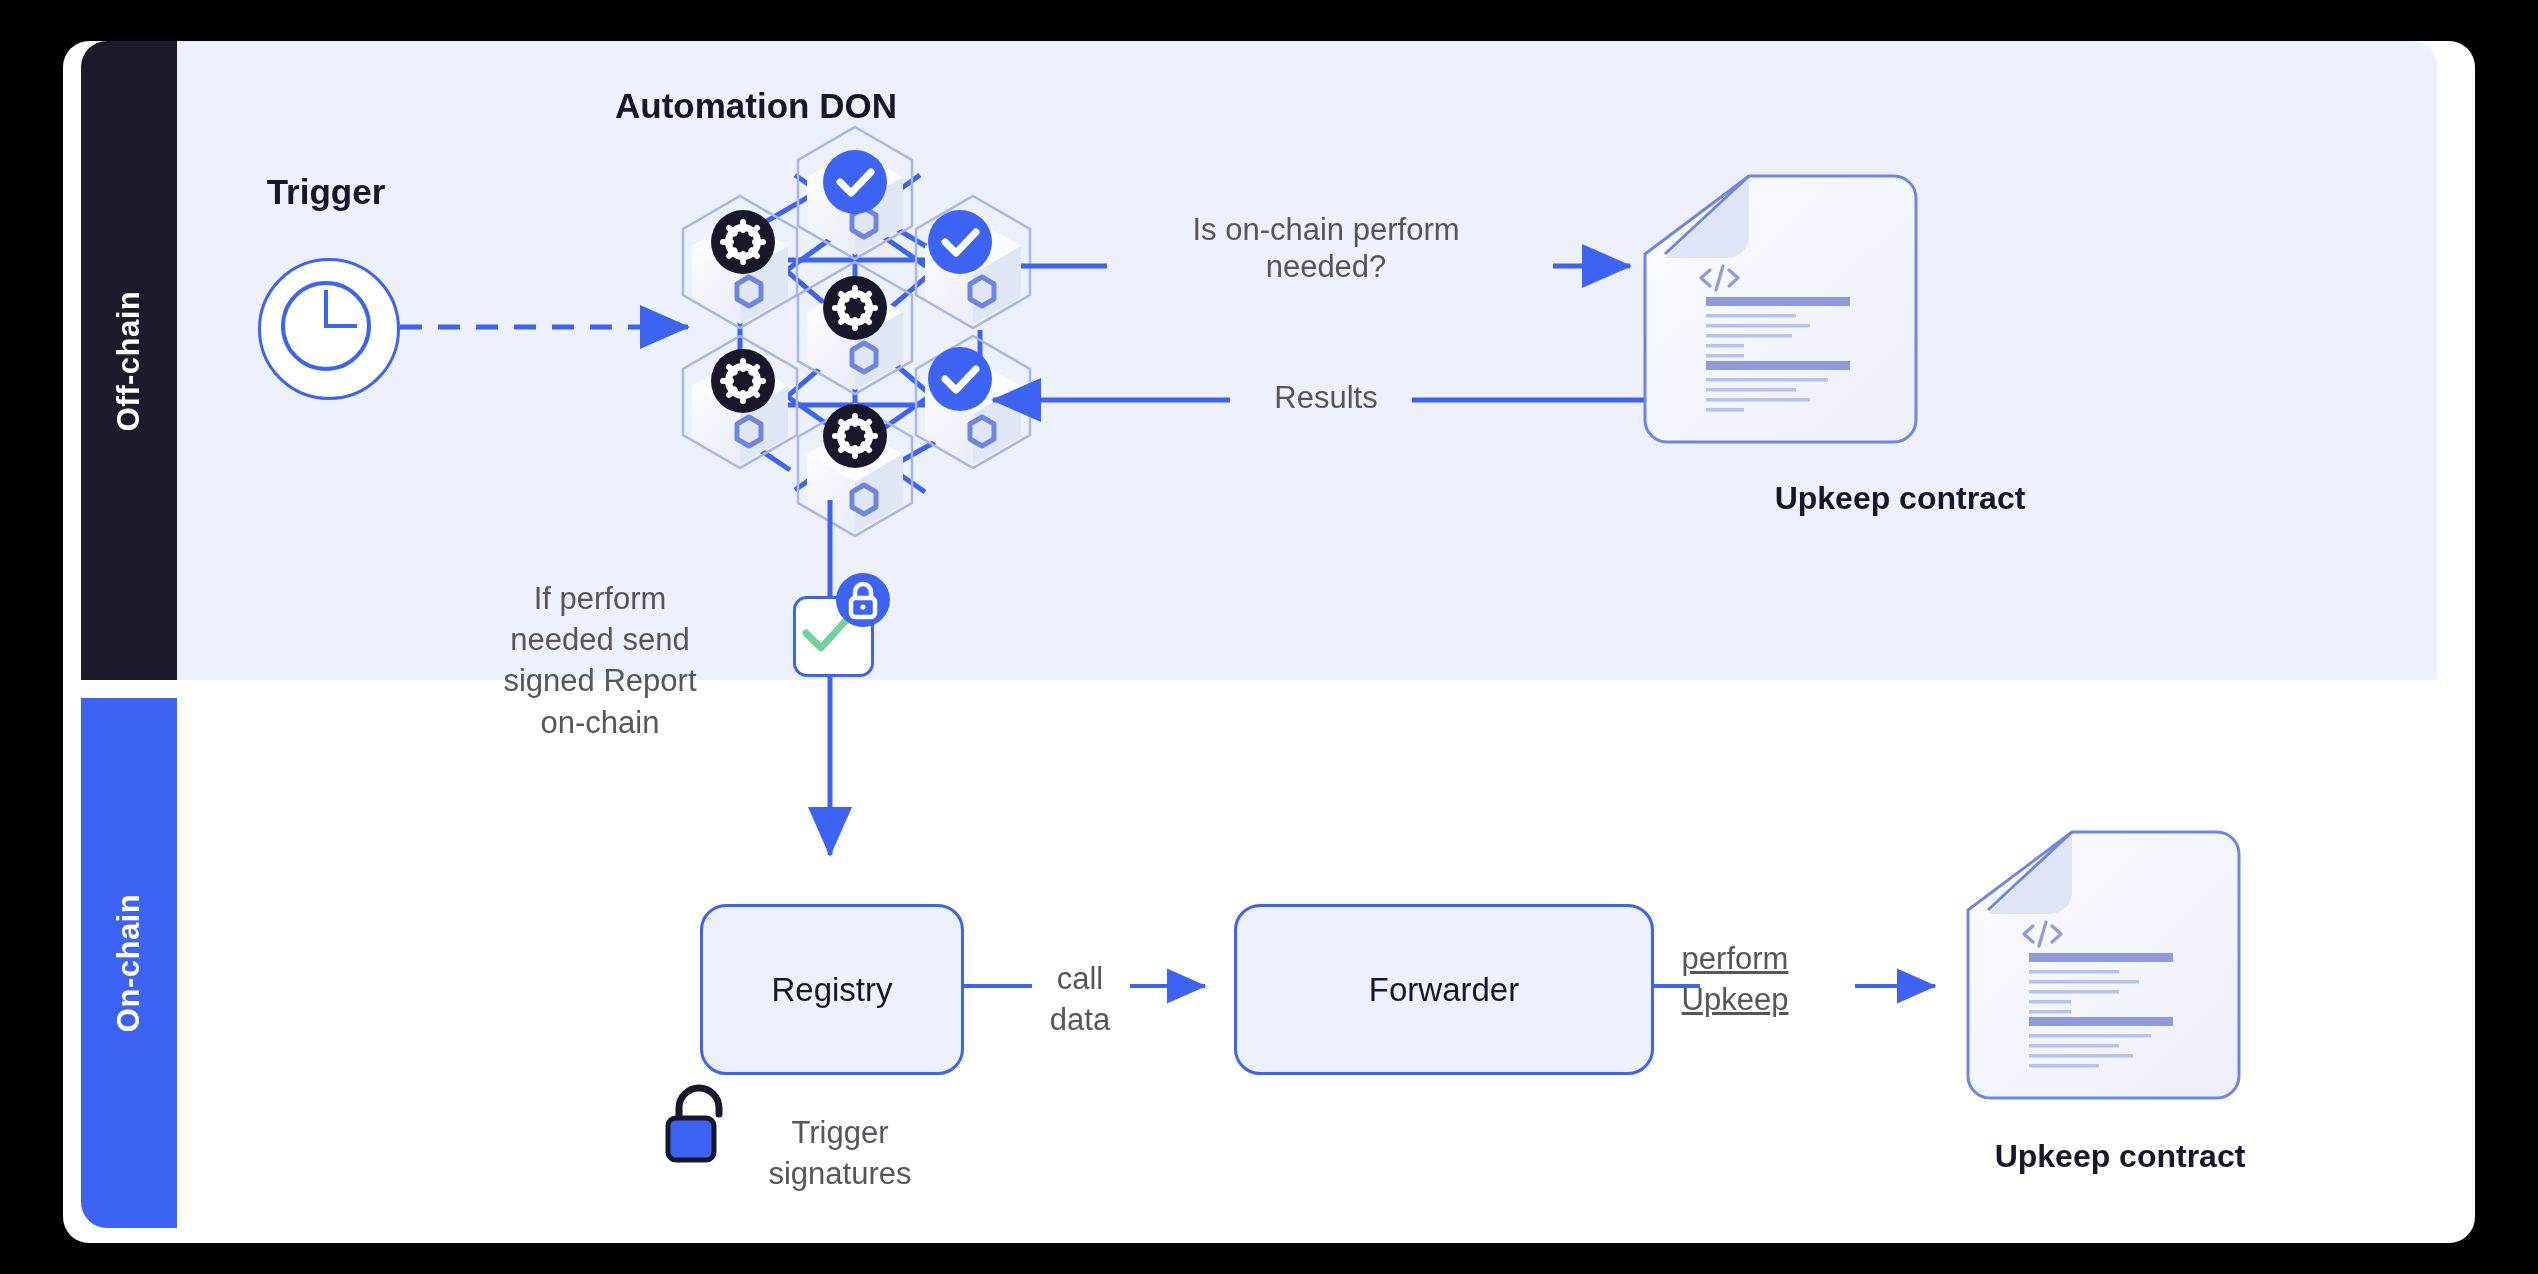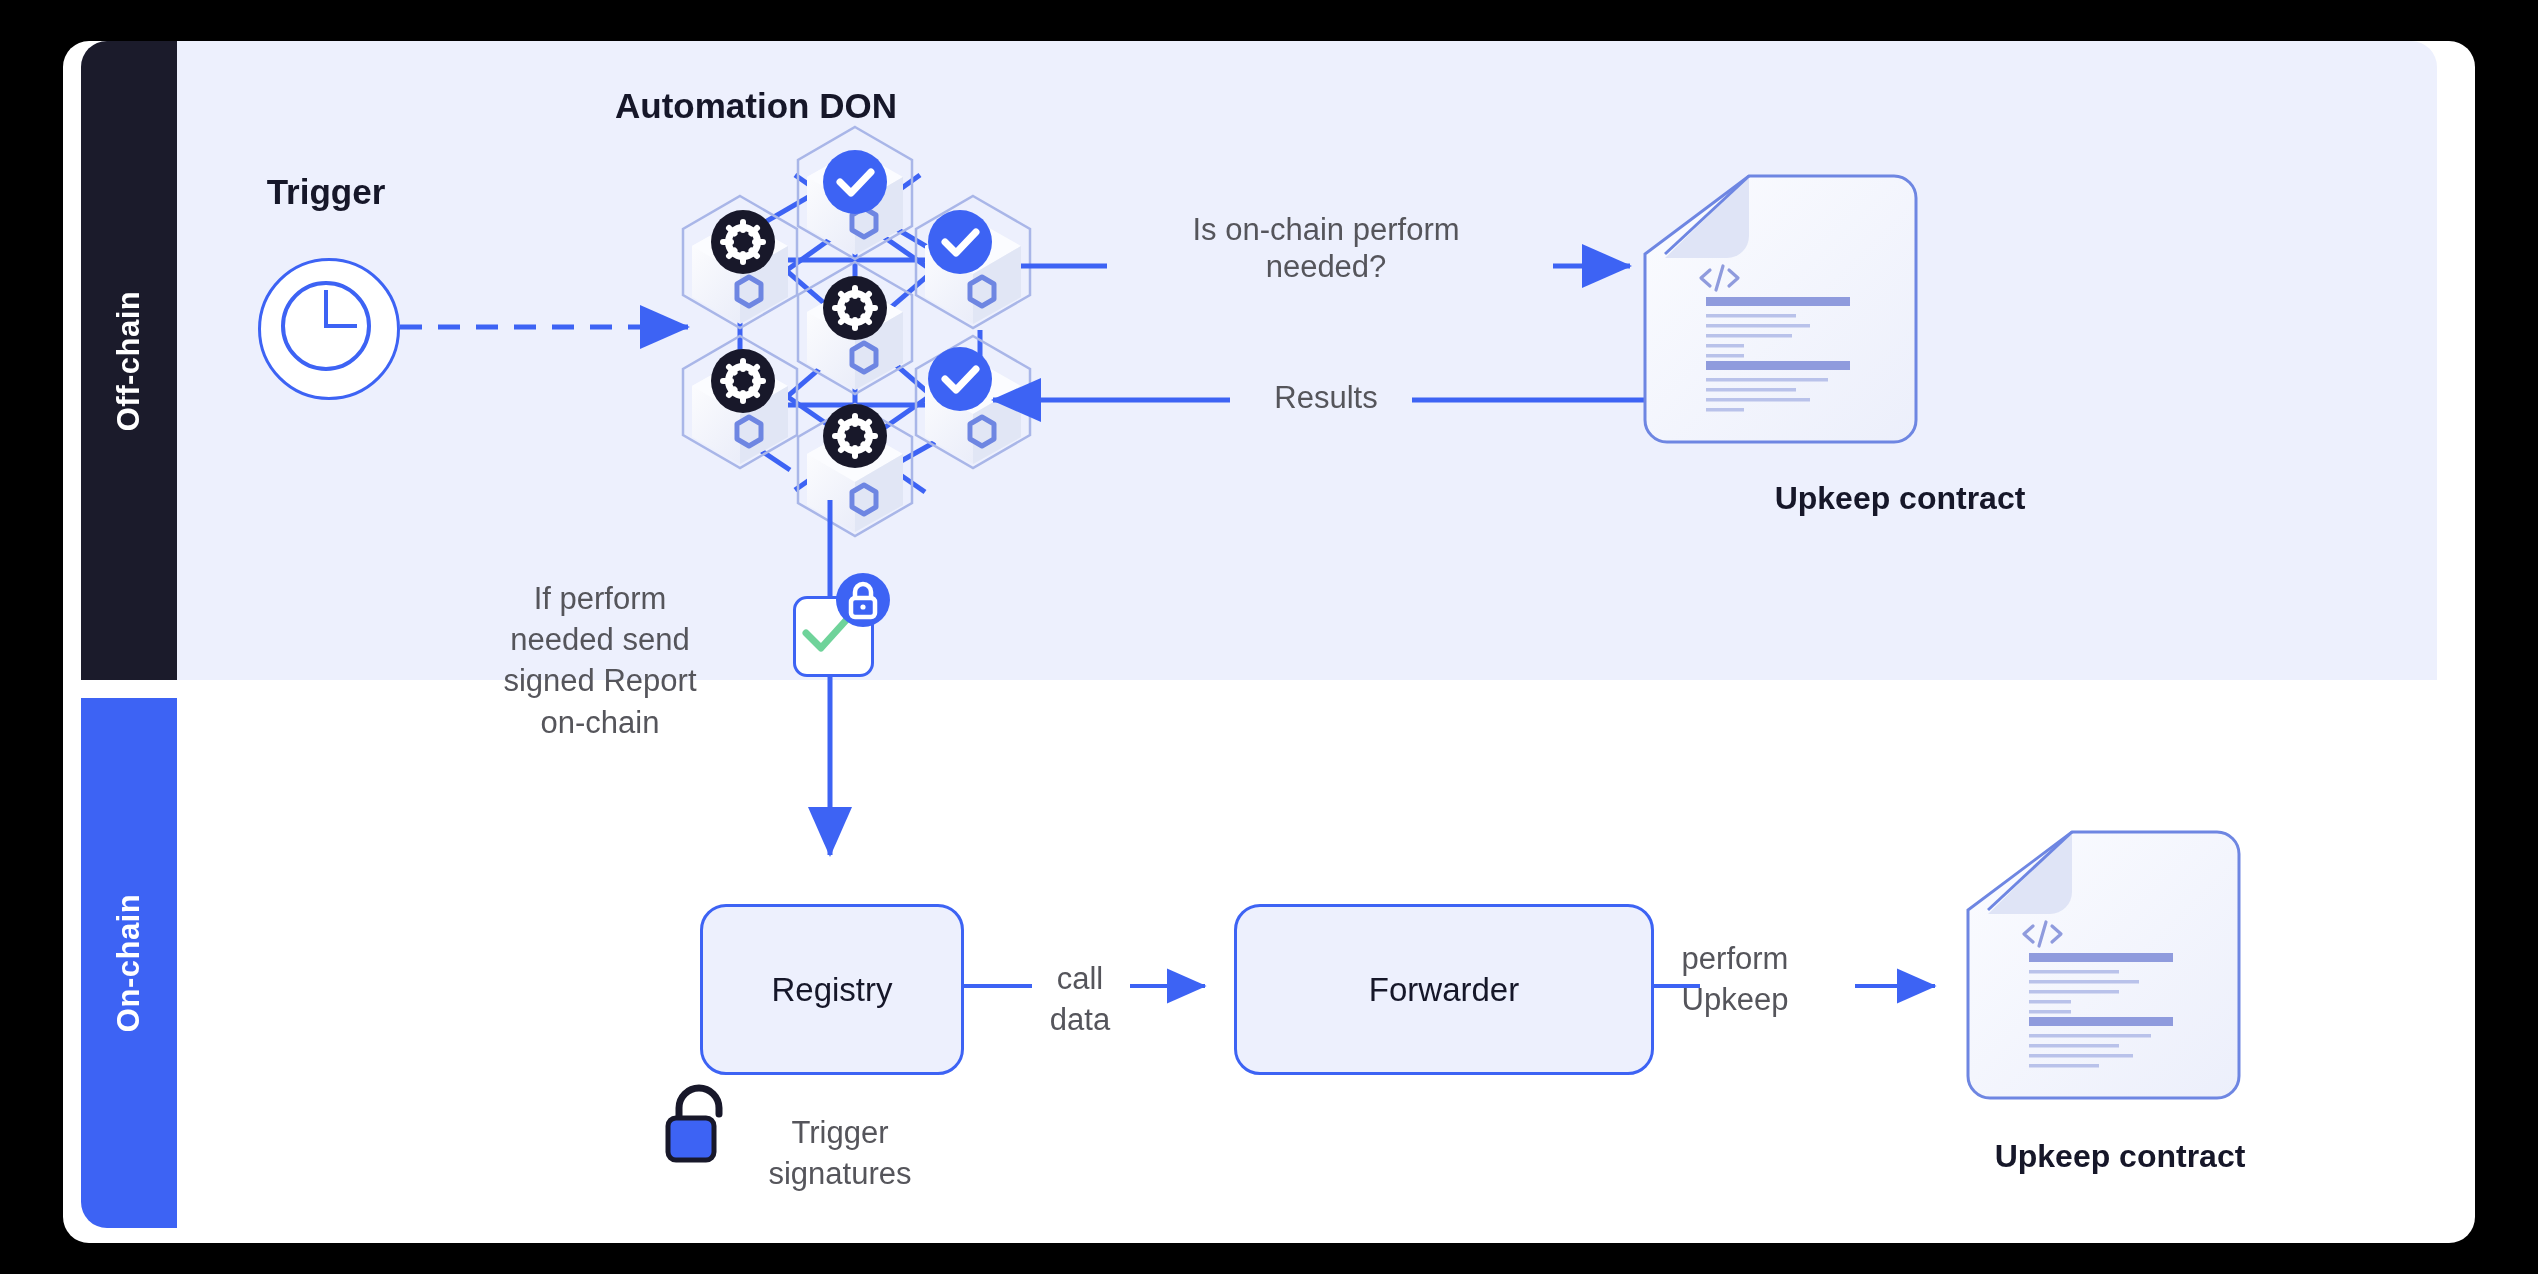--- a/index.html
+++ b/index.html
@@ -67,21 +67,21 @@
   <div class="tb" style="left:1500px;top:480px;width:800px;font-size:32px;">Upkeep contract</div>
 
   <div class="t" style="left:435px;top:578px;width:330px;white-space:pre-line;line-height:1.33;">If perform
 needed send
 signed Report
 on-chain</div>
 
   <div class="t" style="left:980px;top:938px;width:200px;white-space:pre-line;line-height:1.33;margin-top:20px;">call
 data</div>
 
-  <div class="t" style="left:1595px;top:938px;width:280px;white-space:pre-line;line-height:1.33;">perform
+  <div class="t" style="left:1595px;top:938px;width:280px;white-space:pre-line;line-height:1.33;text-decoration:underline;">perform
 Upkeep</div>
 
   <div class="t" style="left:660px;top:1112px;width:360px;white-space:pre-line;line-height:1.33;">Trigger
 signatures</div>
 
   <div class="tb" style="left:1720px;top:1138px;width:800px;font-size:32px;">Upkeep contract</div>
 
   <div class="trigger"></div>
   <svg class="svgroot" style="z-index:3;">
     <g>

